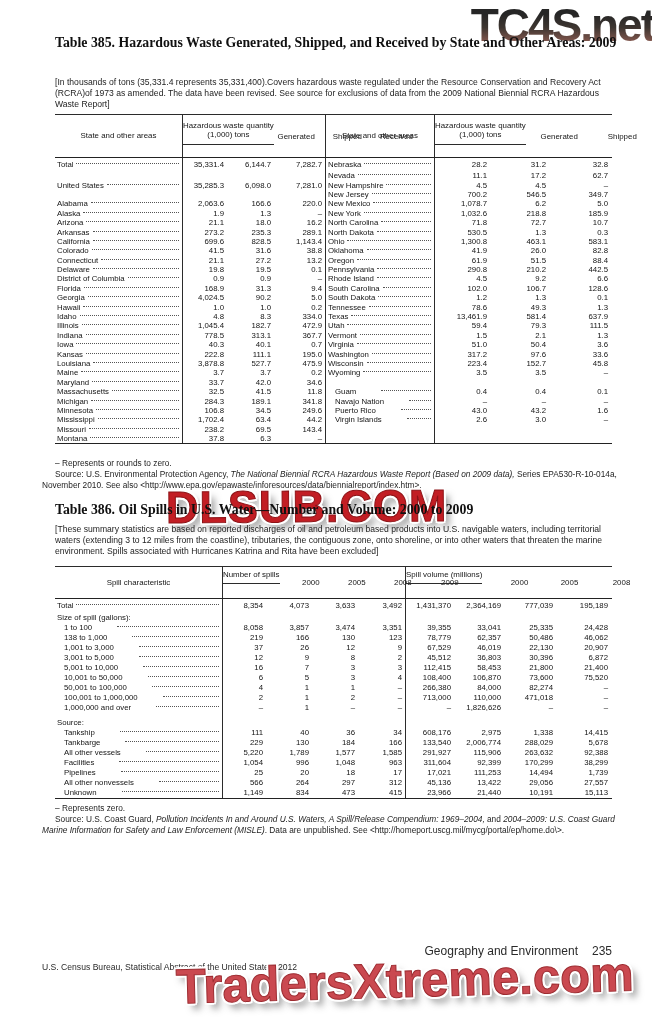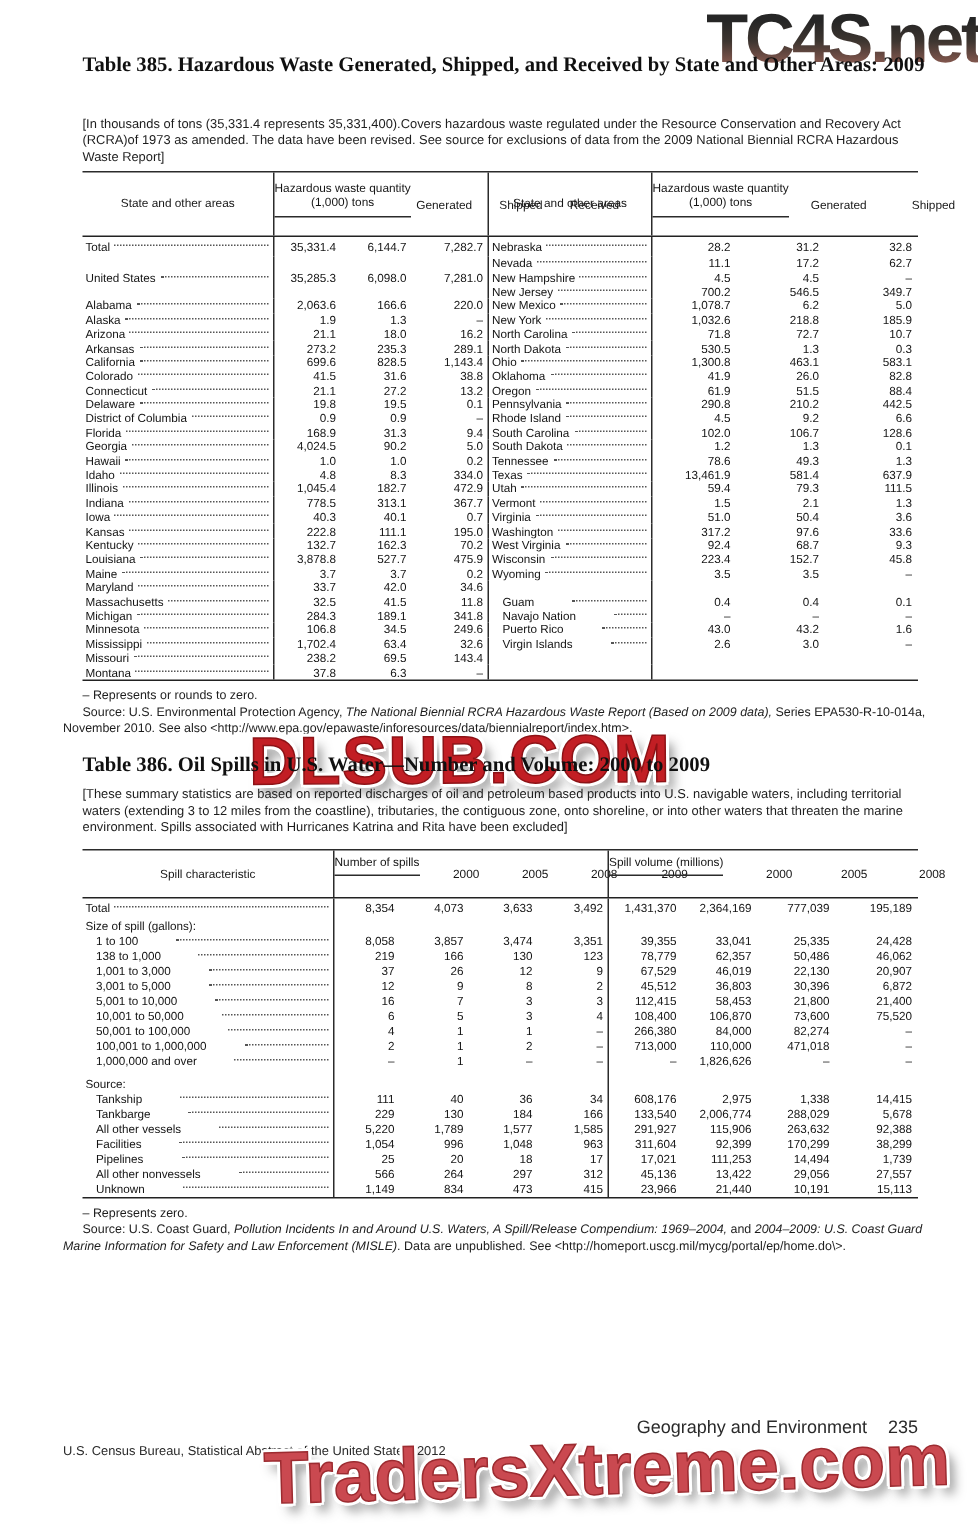--- a/index.html
+++ b/index.html
@@ -435,36 +435,20 @@
           <div class="c lbl w110 bl br">
             <span class="lt">Washington</span>
             <div class="leader"></div>
           </div>
           <div class="c num w58">317.2</div>
           <div class="c num w59">97.6</div>
           <div class="c num w60">33.6</div>
         </div>
         <div class="trow trow385">
           <div class="c lbl w128 br">
-            <span class="lt">Kentucky</span>
-            <div class="leader"></div>
-          </div>
-          <div class="c num w47">132.7</div>
-          <div class="c num w47">162.3</div>
-          <div class="c num w48">70.2</div>
-          <div class="c lbl w110 bl br">
-            <span class="lt">West Virginia</span>
-            <div class="leader"></div>
-          </div>
-          <div class="c num w58">92.4</div>
-          <div class="c num w59">68.7</div>
-          <div class="c num w60">9.3</div>
-        </div>
-        <div class="trow trow385">
-          <div class="c lbl w128 br">
             <span class="lt">Louisiana</span>
             <div class="leader"></div>
           </div>
           <div class="c num w47">3,878.8</div>
           <div class="c num w47">527.7</div>
           <div class="c num w48">475.9</div>
           <div class="c lbl w110 bl br">
             <span class="lt">Wisconsin</span>
             <div class="leader"></div>
           </div>
@@ -549,21 +533,21 @@
           <div class="c num w59">43.2</div>
           <div class="c num w60">1.6</div>
         </div>
         <div class="trow trow385">
           <div class="c lbl w128 br">
             <span class="lt">Mississippi</span>
             <div class="leader"></div>
           </div>
           <div class="c num w47">1,702.4</div>
           <div class="c num w47">63.4</div>
-          <div class="c num w48">32.6</div>
+          <div class="c num w48">44.2</div>
           <div class="c lbl w110 bl br ind">
             <span class="lt">Virgin Islands</span>
             <div class="leader"></div>
           </div>
           <div class="c num w58">2.6</div>
           <div class="c num w59">3.0</div>
           <div class="c num w60">–</div>
         </div>
         <div class="trow trow385">
           <div class="c lbl w128 br">

